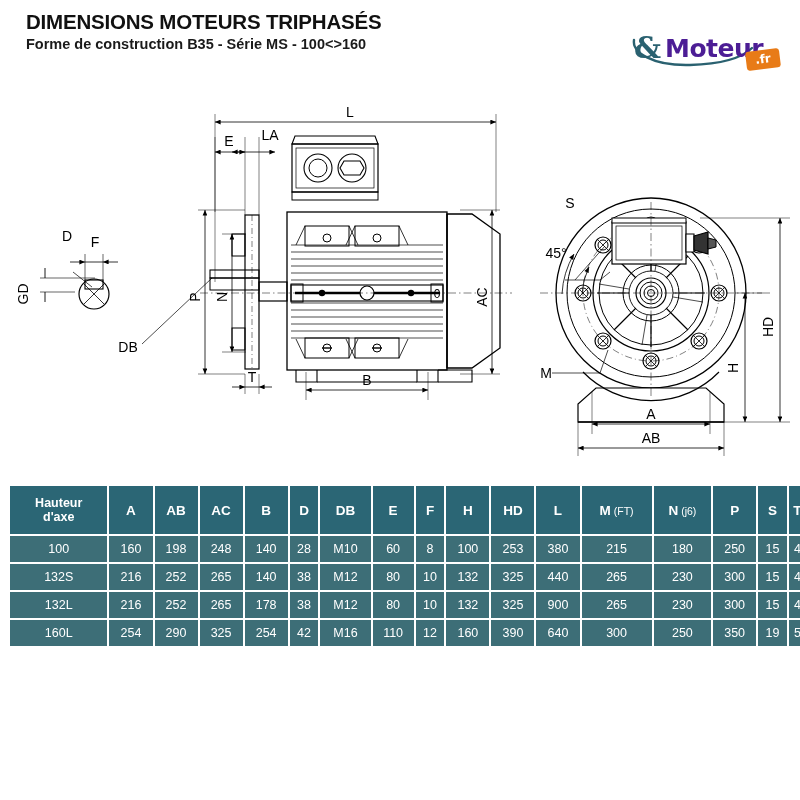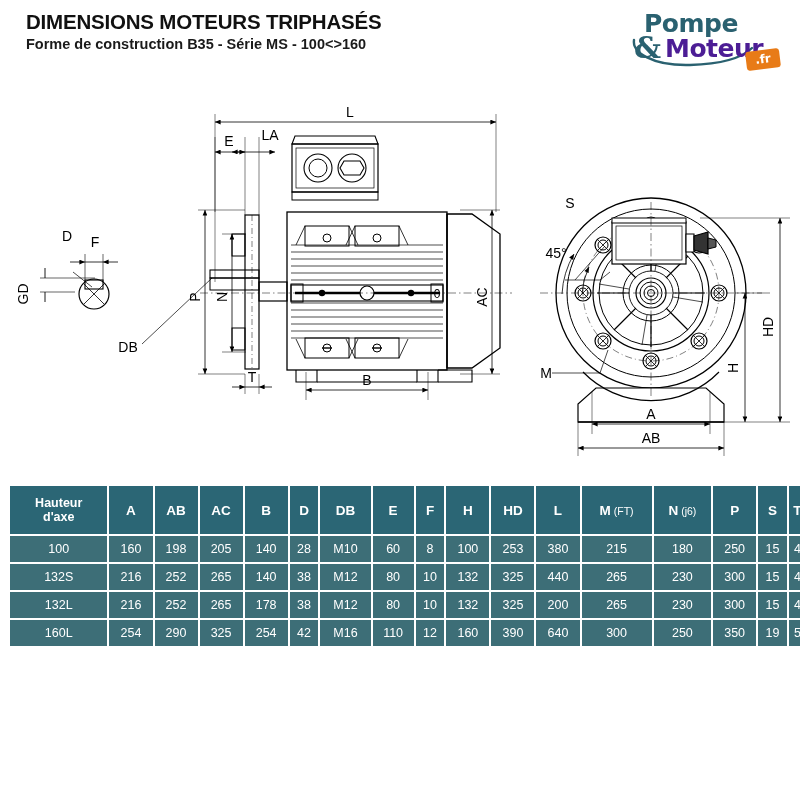--- a/index.html
+++ b/index.html
@@ -126,21 +126,20 @@
 
 <div id="page">
 
   <div class="hdr-title">DIMENSIONS MOTEURS TRIPHASÉS</div>
   <div class="hdr-sub">Forme de construction B35 - Série MS - 100&lt;&gt;160</div>
 
   <div class="logo">
     <svg class="logo-swoosh" viewBox="0 0 125 30">
       <path d="M4 2 C 2 14, 22 28, 60 27 C 92 26, 112 20, 122 10" fill="none" stroke="#2a6170" stroke-width="2.4" stroke-linecap="round"></path>
     </svg>
-    <div class="logo-pompe">Pompe</div>
     <div class="logo-amp">&amp;</div>
     <div class="logo-moteur">Moteur</div>
     <div class="logo-fr">
       <span>.fr</span>
     </div>
   </div>
 
   <div id="drawing">
   <svg width="800" height="390" viewBox="0 0 800 390" xmlns="http://www.w3.org/2000/svg">
     <defs>
@@ -448,21 +447,21 @@
           <th><span>P</span></th>
           <th><span>S</span></th>
           <th><span>T</span></th>
         </tr>
     </thead>
     <tbody id="body-rows">
         <tr class="row-dark">
           <td class="axis-col">100</td>
           <td>160</td>
           <td>198</td>
-          <td>205</td>
+          <td>248</td>
           <td>140</td>
           <td>28</td>
           <td>M10</td>
           <td>60</td>
           <td>8</td>
           <td>100</td>
           <td>253</td>
           <td>380</td>
           <td>215</td>
           <td>180</td>
@@ -494,21 +493,21 @@
           <td>216</td>
           <td>252</td>
           <td>265</td>
           <td>178</td>
           <td>38</td>
           <td>M12</td>
           <td>80</td>
           <td>10</td>
           <td>132</td>
           <td>325</td>
-          <td>200</td>
+          <td>900</td>
           <td>265</td>
           <td>230</td>
           <td>300</td>
           <td>15</td>
           <td>4</td>
         </tr>
         <tr class="row-dark">
           <td class="axis-col">160L</td>
           <td>254</td>
           <td>290</td>

